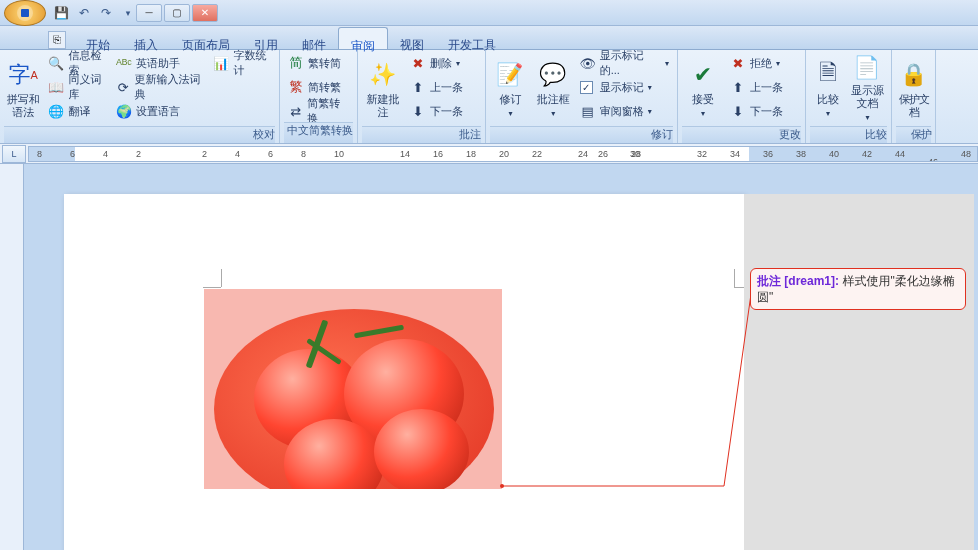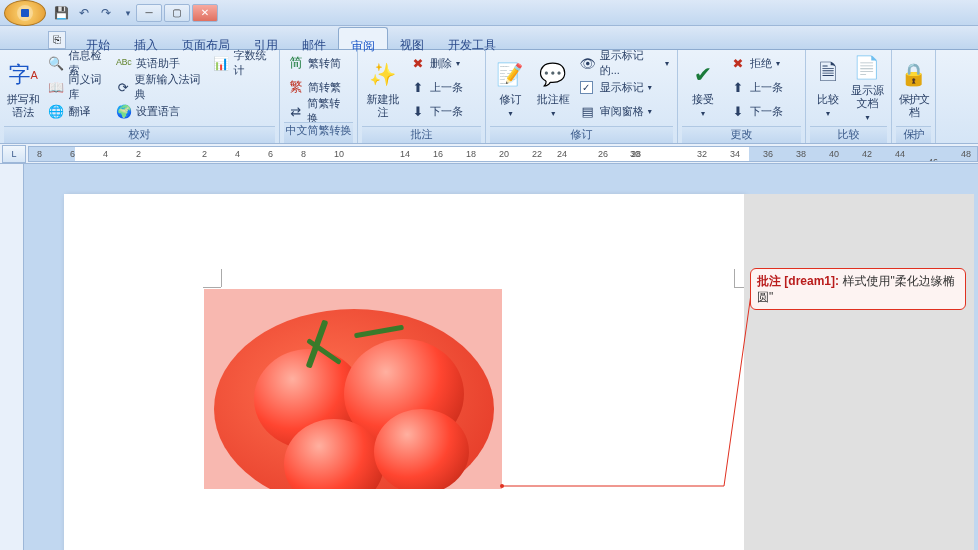--- a/index.html
+++ b/index.html
@@ -18,21 +18,21 @@
     
     .tab-bar { height: 24px; background: linear-gradient(#dce8f7, #bfd6ef); display: flex; align-items: flex-end; padding-left: 48px; border-bottom: 1px solid #8dabcf; }
     .tab-btn-mini { width: 18px; height: 18px; background: #e8f0fa; border: 1px solid #9db7d8; margin-right: 8px; display: flex; align-items: center; justify-content: center; font-size: 10px; }
     .tab { height: 22px; padding: 10px 12px; font-size: 12px; color: #2a4a8a; cursor: pointer; }
     .tab.active { background: #eaf2fb; border: 1px solid #8dabcf; border-bottom: none; border-top-left-radius: 3px; border-top-right-radius: 3px; color: #1a56c7; }
     
     
     .ribbon { height: 94px; background: linear-gradient(#eaf2fb, #d5e5f6); border-bottom: 1px solid #9db7d8; display: flex; }
     .ribbon-group { border-right: 1px solid #b0c8e3; padding: 2px 4px 0; display: flex; flex-direction: column; }
     .group-content { flex: 1; display: flex; align-items: flex-start; gap: 2px; }
-    .group-label { height: 32px; text-align: center; font-size: 11px; color: #3a5a8a; background: linear-gradient(#d5e5f6, #c1d7f0); border-top: 1px solid #b0c8e3; }
+    .group-label { height: 32px; text-align: right; font-size: 11px; color: #3a5a8a; background: linear-gradient(#d5e5f6, #c1d7f0); border-top: 1px solid #b0c8e3; }
     
     .big-btn { width: 42px; height: 74px; display: flex; flex-direction: column; align-items: center; justify-content: center; padding: 2px; font-size: 11px; color: #2a4066; }
     .big-btn .ico { width: 32px; height: 32px; display: flex; align-items: center; justify-content: center; font-size: 22px; margin-bottom: 2px; }
     .big-btn .lbl { text-align: center; line-height: 13px; }
     
     .med-btn { display: flex; align-items: center; gap: 4px; height: 22px; padding: 0 4px; font-size: 11px; color: #2a4066; }
     .med-btn .ico { width: 16px; height: 16px; display: flex; align-items: center; justify-content: center; font-size: 13px; }
     .col { display: flex; flex-direction: column; gap: 2px; }
     
     .check { width: 13px; height: 13px; border: 1px solid #6a8ab2; display: inline-flex; align-items: center; justify-content: center; font-size: 10px; margin-right: 3px; background: #fff; }
@@ -58,21 +58,21 @@
     
     .corner-mark { position: absolute; width: 24px; height: 24px; }
     .corner-mark::before, .corner-mark::after { content:""; position:absolute; background:#aaa; }
     .corner-tl { left: 133px; top: 75px; }
     .corner-tl::before { width: 18px; height: 1px; left:6px; top:18px; }
     .corner-tl::after { width: 1px; height: 18px; left:24px; top:0; }
     .corner-tr { left: 670px; top: 75px; }
     .corner-tr::before { width: 18px; height: 1px; left:0; top:18px; }
     .corner-tr::after { width: 1px; height: 18px; left:0; top:0; }
     .comment-box { position: absolute; left: 726px; top: 104px; width: 216px; padding: 4px 6px; background: #fdf3f2; border: 1px solid #e03020; border-radius: 6px; font-size: 12px; color: #333; line-height: 16px; }
-    .comment-label { color: #b91c1c; font-weight: bold; }
+    .comment-label { color: #6d28d9; font-weight: bold; }
   </style>
 </head>
 <body>
 
 <div class="title-bar">
   <div class="office-button">
     <svg width="20" height="20" viewBox="0 0 20 20">
         <circle cx="10" cy="10" r="8" fill="#fff" opacity="0.3"></circle>
         <rect x="6" y="6" width="8" height="8" fill="#1a56c7" rx="1"></rect>
       </svg>
@@ -288,21 +288,21 @@
       <span class="ruler-tick" style="left: 206px;">4</span>
       <span class="ruler-tick" style="left: 239px;">6</span>
       <span class="ruler-tick" style="left: 272px;">8</span>
       <span class="ruler-tick" style="left: 305px;">10</span>
       <span class="ruler-tick" style="left: 338px; margin-top: 25px;">12</span>
       <span class="ruler-tick" style="left: 371px;">14</span>
       <span class="ruler-tick" style="left: 404px;">16</span>
       <span class="ruler-tick" style="left: 437px;">18</span>
       <span class="ruler-tick" style="left: 470px;">20</span>
       <span class="ruler-tick" style="left: 503px;">22</span>
-      <span class="ruler-tick" style="left: 528px; text-align: center;">24</span>
+      <span class="ruler-tick" style="left: 549px; text-align: center;">24</span>
       <span class="ruler-tick" style="left: 569px;">26</span>
       <span class="ruler-tick" style="left: 602px;">28</span>
       <span class="ruler-tick" style="left: 601px;">30</span>
       <span class="ruler-tick" style="left: 668px;">32</span>
       <span class="ruler-tick" style="left: 701px;">34</span>
       <span class="ruler-tick" style="left: 734px;">36</span>
       <span class="ruler-tick" style="left: 767px;">38</span>
       <span class="ruler-tick" style="left: 800px;">40</span>
       <span class="ruler-tick" style="left: 833px;">42</span>
       <span class="ruler-tick" style="left: 866px;">44</span>

